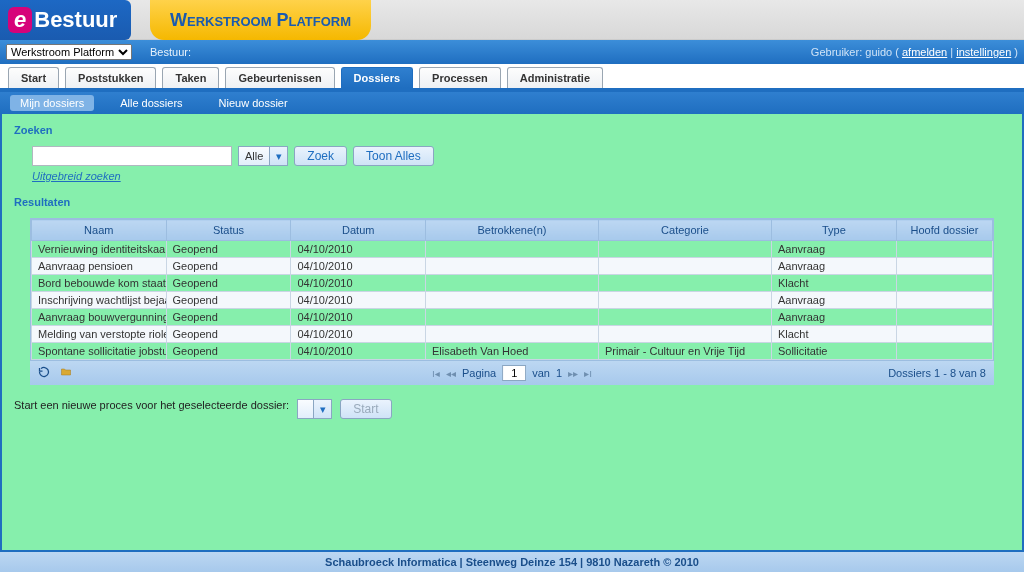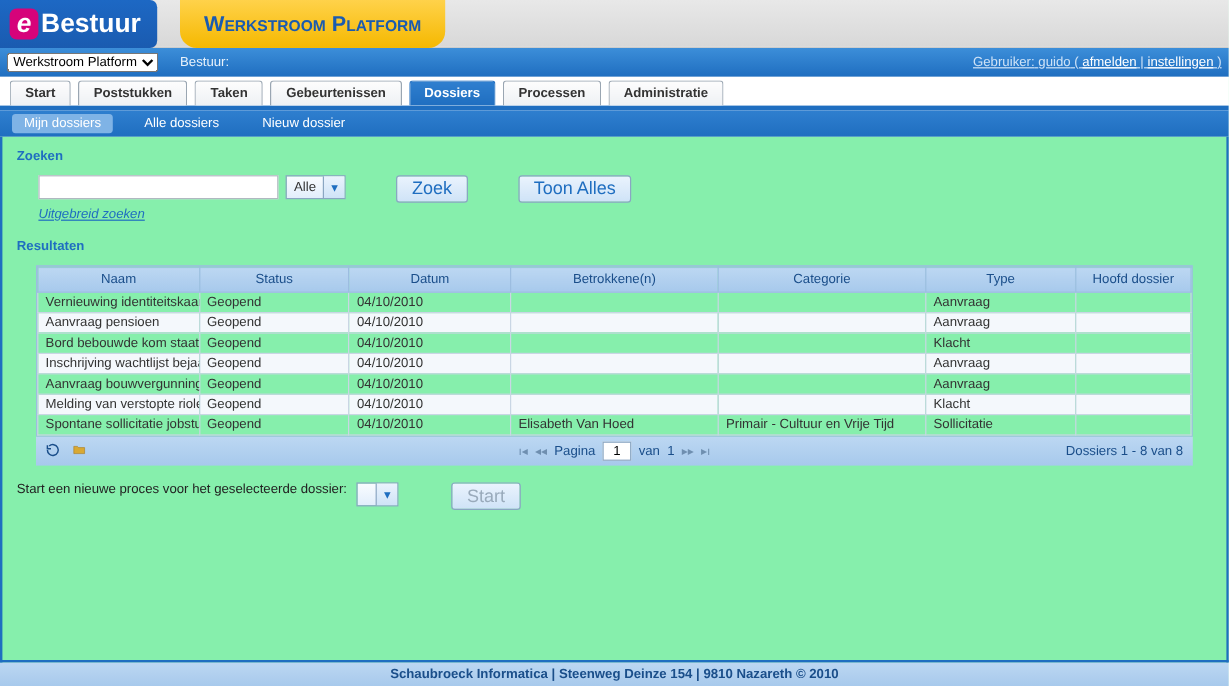--- a/index.html
+++ b/index.html
@@ -9,43 +9,43 @@
   
   .header { height: 40px; position: relative; background: linear-gradient(#e8e8e8,#d8d8d8); border-bottom:1px solid #ccc; }
   .logo { position:absolute; left:0; top:0; height:40px; display:flex; align-items:center; padding:0 14px 0 8px; background:linear-gradient(#1d68c4,#1a5bb0); color:#fff; font-size:22px; font-weight:bold; border-top-right-radius:6px; border-bottom-right-radius:6px;}
   .logo .e { background:#d6037a; color:#fff; border-radius:6px; padding:0 6px; margin-right:2px; font-style:italic;}
   .platform-tab { position:absolute; left:150px; top:0; height:40px; display:flex; align-items:center; padding:0 20px; background:linear-gradient(#ffd24a,#f5b800); color:#1a5bb0; font-variant:small-caps; font-size:18px; font-weight:bold; border-bottom-left-radius:14px; border-bottom-right-radius:14px;}
 
   
   .bluebar { height:24px; background:linear-gradient(#3c8ed9,#1f6ec0); display:flex; align-items:center; padding:0 6px; color:#fff; font-size:11px;}
   .bluebar select { font-size:11px; }
   .bluebar .label { margin-left:18px; color:#e8f2fb;}
-  .bluebar .right { margin-left:auto; color:#cfe3f7;text-decoration:underline;}
+  .bluebar .right { margin-left:auto; color:#cfe3f7;}
   .bluebar .right a { color:#fff; text-decoration:underline; cursor:pointer;}
 
   
   .maintabs { height:28px; background:#fff; display:flex; align-items:flex-end; padding:4px 8px 0 8px; gap:6px; border-bottom:4px solid #1f6ec0;}
   .maintabs .tab { border:1px solid #9aa6b2; border-bottom:none; background:linear-gradient(#fdfdfd,#eef1f4); padding:4px 12px; border-radius:3px 3px 0 0; color:#333; font-weight:bold; cursor:pointer;}
   .maintabs .tab.active { background:linear-gradient(#2f7fcf,#1f6ec0); color:#fff; border-color:#1f6ec0;text-align:right;}
 
   
   .subnav { height:22px; background:linear-gradient(#2f7fcf,#1f6ec0); display:flex; align-items:center; padding-left:10px; gap:16px; color:#fff;}
   .subnav .sub { padding:2px 10px; cursor:pointer; border-radius:3px; font-size:11px;}
   .subnav .sub.active { background:#7fb3e6; }
 
   
   .content { flex:1; border:2px solid #1f6ec0; border-top:none; padding:10px 12px; background:#86efac; position:relative; overflow:hidden;}
   .section-title { color:#1f6ec0; font-weight:bold; margin-bottom:10px; }
 
-  .search-row { display:flex; gap:6px; margin-left:18px;}
+  .search-row { display:flex; align-items:center; gap:6px; margin-left:18px;}
   .search-row input[type=text] { width:200px; height:20px; border:1px solid #b0b8c0; padding:1px 3px; font-size:11px;}
   .fake-dd { display:inline-flex; align-items:center; border:1px solid #8aa6c2; height:20px; background:linear-gradient(#f9fcff,#e2eefb);}
   .fake-dd .ddlabel { padding:0 6px; font-size:11px; color:#333;}
   .fake-dd .caret { width:18px; height:100%; border-left:1px solid #8aa6c2; display:flex; align-items:center; justify-content:center; color:#1f6ec0; cursor:pointer; background:linear-gradient(#eaf3fd,#cfe3f7);}
-  .smbtn { border:1px solid #8aa6c2; background:linear-gradient(#eaf3fd,#cfe3f7); color:#1f6ec0; padding:2px 12px; border-radius:3px; font-size:15px; cursor:pointer;margin-left:36px;}
+  .smbtn { border:1px solid #8aa6c2; background:linear-gradient(#eaf3fd,#cfe3f7); color:#1f6ec0; padding:2px 12px; border-radius:3px; font-size:12px; cursor:pointer;}
   .smbtn.disabled { color:#9ab; cursor:default;}
   .link { color:#1f6ec0; font-style:italic; text-decoration:underline; cursor:pointer; margin-left:18px; display:inline-block; margin-top:4px;}
 
   
   .grid { margin-top:8px; border:1px solid #9cbde0; width: calc(100% - 32px); margin-left:16px;}
   .grid table { width:100%; border-collapse:collapse; table-layout:fixed;}
   .grid th { background:linear-gradient(#bcd7f2,#a7c9ec); color:#1a4e8a; font-weight:normal; padding:4px 6px; border:1px solid #9cbde0; text-align:center; font-size:11px;}
   .grid td { border:1px solid #c9d6e4; padding:2px 6px; font-size:11px; color:#333; white-space:nowrap; overflow:hidden; text-overflow:clip;}
   .grid tbody tr:nth-child(even) td { background:#f4f8fc; }
 

